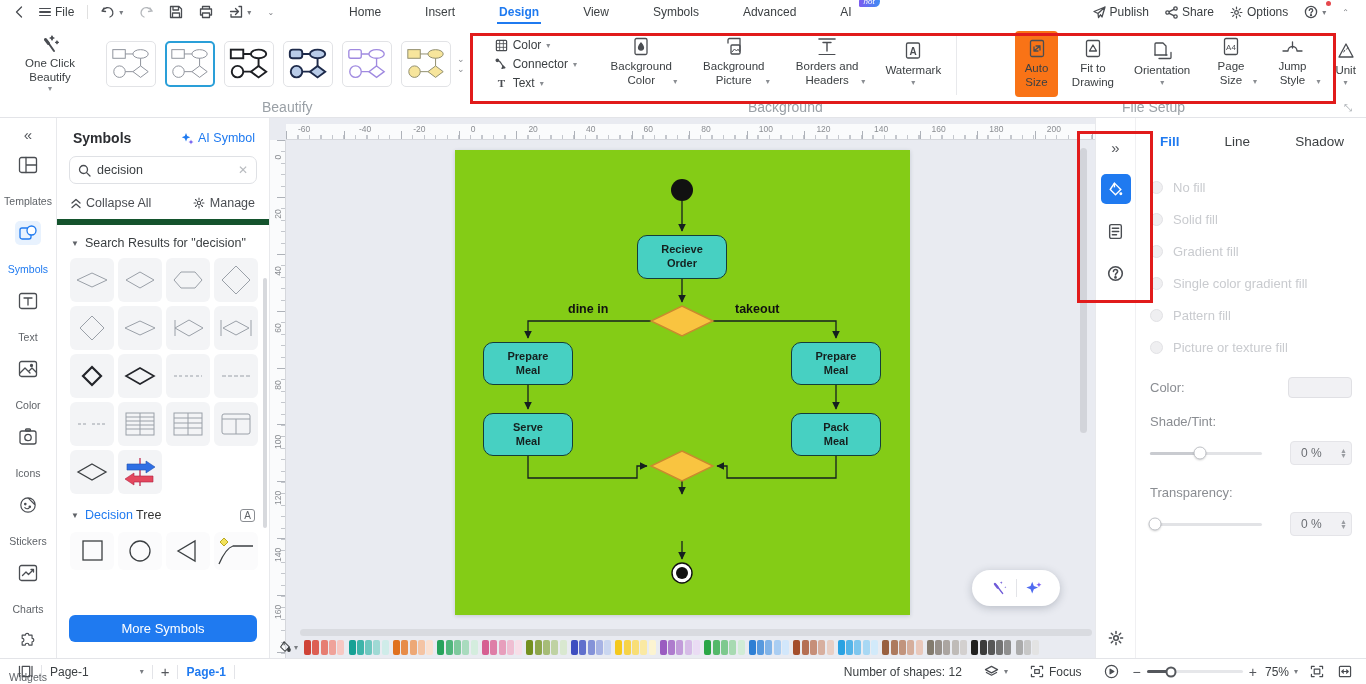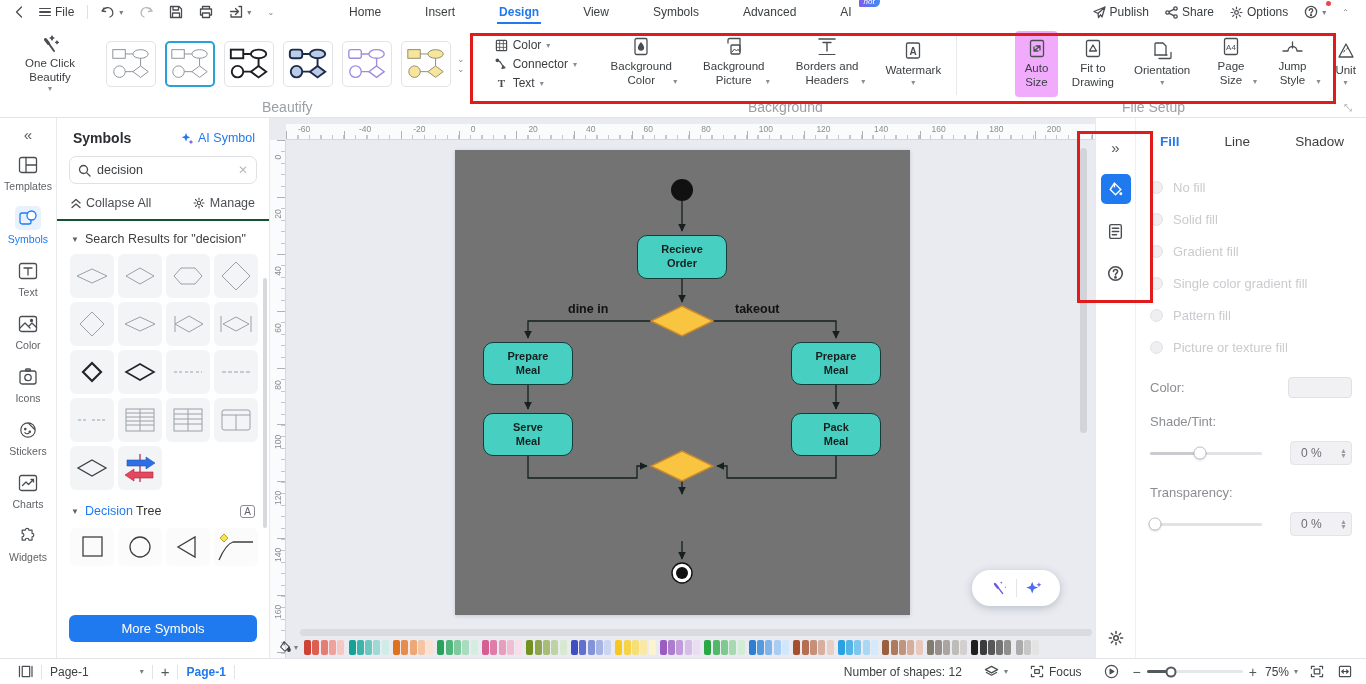--- a/index.html
+++ b/index.html
@@ -22,21 +22,21 @@
   .red-dot { position:absolute; top:-2px; right:2px; width:5px; height:5px; border-radius:50%; background:#e5484d; }
   .icon-stroke { stroke:#4a4d52; fill:none; stroke-width:1.3; stroke-linecap:round; stroke-linejoin:round; }
   .chev { font-size:8px; color:#7a7d82; }
   .hamburger { display:inline-block; width:12px; }
   .hamburger span { display:block; height:1.4px; background:#4a4d52; margin:2.4px 0; border-radius:1px; }
 
   
   .ribbon { height:94px; background:#fff; border-bottom:1px solid #e3e4e8; position:relative; }
   .rb-row { position:absolute; top:4px; left:0; right:0; height:72px; display:flex; align-items:center; }
   .rb-big { display:flex; flex-direction:column; align-items:center; justify-content:center; gap:3px; height:66px; padding:2px 6px; border-radius:4px; cursor:pointer; font-size:11.5px; color:#3c4043; text-align:center; line-height:1.2; }
-  .rb-big.pressed { background:#f0abfc;margin-left:48px; }
+  .rb-big.pressed { background:#f97316;margin-left:48px; }
   .rb-big svg { flex:none; }
   .rb-caret { font-size:8px; color:#8a8d92; }
   .ocb { width:92px; margin-left:8px; }
   .thumbs { display:flex; gap:9px; margin-left:14px; }
   .thumb { width:50px; height:46px; border:1px solid #e2e3e6; border-radius:5px; background:#fff; display:flex; align-items:center; justify-content:center; cursor:pointer; }
   .thumb.selected { border:2px solid #2a9fd8; }
   .t-outline  { stroke:#8a8f98; stroke-width:1;   fill:#fff; }
   .t-bold     { stroke:#1d1f23; stroke-width:2;   fill:#fff; }
   .t-blue     { stroke:#1d2a4a; stroke-width:2;   fill:#b9cce8; }
   .t-purple   { stroke:#a08ae0; stroke-width:1.4; fill:#fff; }
@@ -53,36 +53,36 @@
   .red-box { position:absolute; border:3px solid #e11b1b; z-index:60; pointer-events:none; }
   #red-box-ribbon { left:470px; top:33px; width:866px; height:71px; }
   #red-box-panel  { left:1077px; top:131px; width:76px; height:172px; }
 
   
   .main { display:flex; height:540px; }
 
   
   .iconbar { width:57px; background:#fff; border-right:1px solid #e8e9ec; display:flex; flex-direction:column; align-items:center; padding-top:8px; flex:none; }
   .collapse-left { font-size:15px; color:#54575c; cursor:pointer; margin-bottom:10px; }
-  .ib-item { display:flex; flex-direction:column; align-items:center; gap:3px; margin-bottom:14px; cursor:pointer; width:50px; }
+  .ib-item { display:flex; flex-direction:column; align-items:center; gap:18px; margin-bottom:14px; cursor:pointer; width:50px; }
   .ib-item .ico { width:26px; height:24px; display:flex; align-items:center; justify-content:center; border-radius:5px; }
   .ib-item span.lbl { font-size:10.5px; color:#5f6368; }
   .ib-item.active .ico { background:#e8f2fe; }
   .ib-item.active .lbl { color:#1f7af0; }
   .ib-item.active svg * { stroke:#1f7af0; }
 
   
   .sym-panel { width:213px; background:#fff; border-right:1px solid #e8e9ec; position:relative; flex:none; font-size:13px; }
   .sym-head { display:flex; align-items:center; justify-content:space-between; padding:12px 14px 8px 16px; }
   .sym-title { font-weight:bold; font-size:14px; color:#2b2d31; }
   .ai-link { color:#1f7af0; font-size:12.5px; display:flex; gap:4px; align-items:center; cursor:pointer; }
   .search-box { margin:2px 12px 10px 12px; height:28px; border:1px solid #dfe1e5; border-radius:7px; display:flex; align-items:center; padding:0 8px; gap:6px; }
   .search-box input { border:none; outline:none; flex:1; font-size:12.5px; color:#3c4043; font-family:inherit; background:transparent; width:100px; }
   .clear-x { color:#b8bbbf; font-size:12px; cursor:pointer; }
-  .sym-tools { display:flex; justify-content:space-between; padding:2px 14px 9px 14px; color:#4a4d52; font-size:12.5px; border-bottom:2px solid #14532d; }
+  .sym-tools { display:flex; justify-content:space-between; padding:2px 14px 9px 14px; color:#4a4d52; font-size:12.5px; border-bottom:6px solid #14532d; }
   .sym-tool { display:flex; align-items:center; gap:5px; cursor:pointer; }
   .results-head { display:flex; align-items:center; gap:6px; padding:11px 14px 6px 14px; color:#3c4043; font-size:12.5px; }
   .tri { font-size:8px; color:#5f6368; }
   .grid { display:grid; grid-template-columns:repeat(4,44px); gap:4px; padding:2px 0 0 13px; }
   .cell { width:44px; height:44px; background:#f3f4f6; border-radius:6px; display:flex; align-items:center; justify-content:center; cursor:pointer; }
   .g-thin { stroke:#9aa0a8; stroke-width:1; fill:none; }
   .g-bold { stroke:#23252a; stroke-width:2.2; fill:none; }
   .g-med  { stroke:#3c4043; stroke-width:1.3; fill:none; }
   .sec-head { display:flex; align-items:center; gap:6px; padding:14px 14px 6px 14px; font-size:12.5px; }
   .hl { color:#1f7af0; }
@@ -95,21 +95,21 @@
   
   .canvas { flex:1; position:relative; background:#e9ebf1; overflow:hidden; }
   .ruler-h { position:absolute; left:16px; right:0; top:6px; height:16px; background:#fafbfc; border-bottom:1px solid #d5d7dc; }
   .ruler-h .ticks-minor { position:absolute; bottom:0; left:0; right:0; height:4px; background:repeating-linear-gradient(to right,#c4c7cd 0 1px,transparent 1px 11.5px); }
   .ruler-h .ticks-major { position:absolute; bottom:0; left:0; right:0; height:8px; background:repeating-linear-gradient(to right,#aeb2b9 0 1px,transparent 1px 57.6px); }
   .ruler-h span { position:absolute; top:0; font-size:8.5px; color:#8a8d92; }
   .ruler-v { position:absolute; left:0; top:22px; bottom:0; width:16px; background:#fafbfc; border-right:1px solid #d5d7dc; }
   .ruler-v .ticks-minor { position:absolute; right:0; top:0; bottom:0; width:4px; background:repeating-linear-gradient(to bottom,#c4c7cd 0 1px,transparent 1px 11.4px); }
   .ruler-v .ticks-major { position:absolute; right:0; top:0; bottom:0; width:8px; background:repeating-linear-gradient(to bottom,#aeb2b9 0 1px,transparent 1px 56.9px); }
   .ruler-v span { position:absolute; left:1px; font-size:8.5px; color:#8a8d92; transform:rotate(-90deg); transform-origin:center; width:14px; text-align:center; }
-  .page { position:absolute; left:185px; top:32px; width:455px; height:465px; background:#737373; box-shadow:0 1px 4px rgba(40,50,70,.18); }
+  .page { position:absolute; left:185px; top:32px; width:455px; height:465px; background:#84cc16; box-shadow:0 1px 4px rgba(40,50,70,.18); }
   .node { position:absolute; display:flex; align-items:center; justify-content:center; text-align:center; font-size:11px; font-weight:bold; color:#15201f; background:#47d0c2; border:1.4px solid #143d3a; border-radius:10px; white-space:pre-line; line-height:1.25; cursor:pointer; }
   .edge-label { position:absolute; font-size:12.5px; font-weight:bold; color:#111; }
   .ai-pill { position:absolute; left:702px; top:452px; width:88px; height:36px; background:#fff; border-radius:18px; box-shadow:0 2px 8px rgba(40,50,70,.25); display:flex; align-items:center; justify-content:center; }
   .ai-pill .p-div { width:1px; height:18px; background:#e3e4e8; margin:0 8px; }
   .vscroll { position:absolute; right:8px; top:30px; width:7px; height:285px; background:#d2d4da; border-radius:4px; }
   .hscroll { position:absolute; left:30px; top:511px; height:7px; width:792px; background:#d9dbe0; border-radius:4px; }
 
   
   .palette { position:absolute; left:8px; right:0; bottom:0; height:22px; display:flex; align-items:center; }
   .bucket-mini { display:flex; align-items:center; gap:2px; margin-right:6px; cursor:pointer; }

